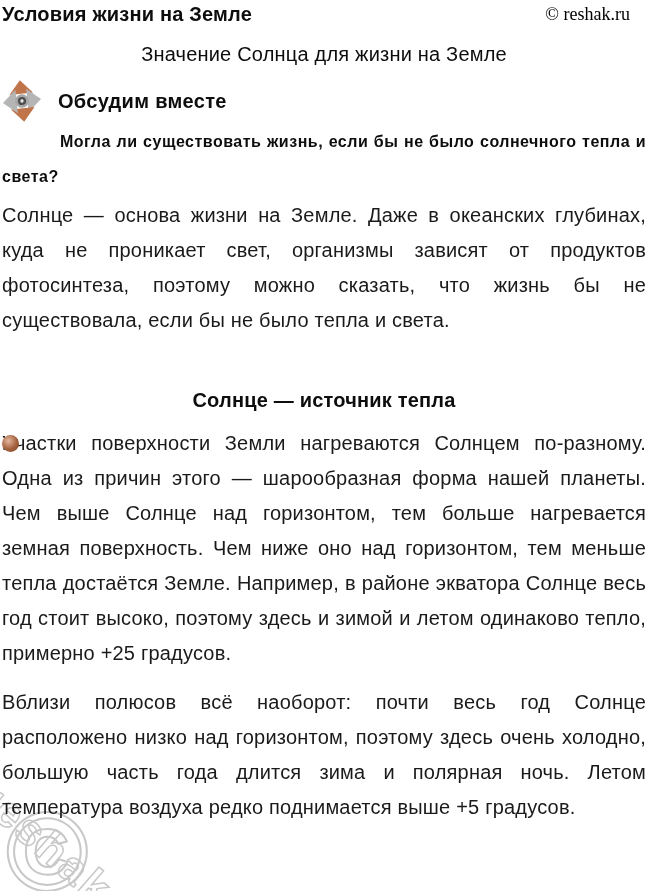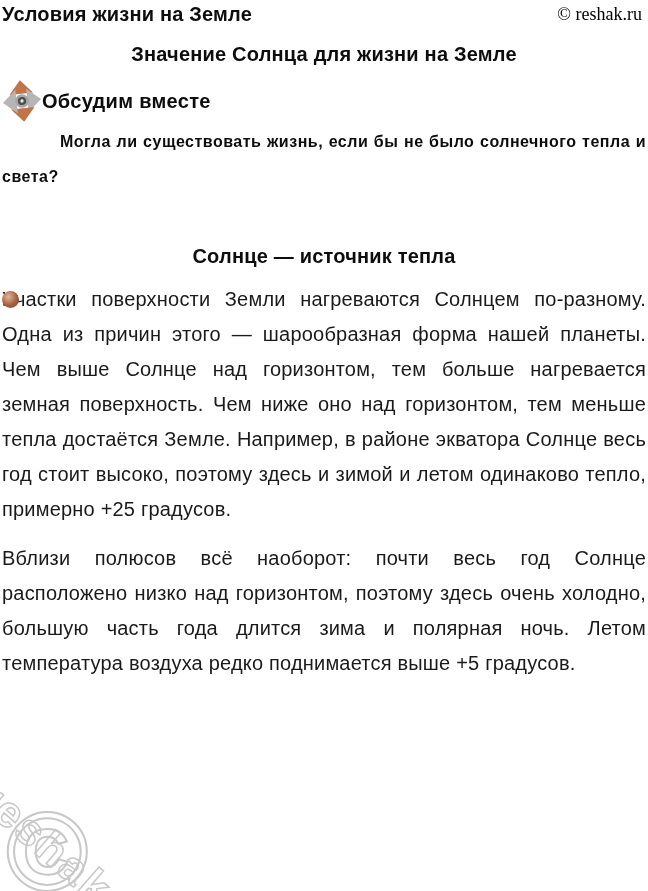--- a/index.html
+++ b/index.html
@@ -21,42 +21,43 @@
     font-size: 20px;
     line-height: 24px;
     font-weight: bold;
     text-align: left;
     color: #0d0d0d;
     letter-spacing: 0.2px;
   }
   .copyright {
     position: absolute;
     top: 2px;
-    right: 4px;
+    right: 16px;
     font-family: "Liberation Serif", serif;
     font-size: 18px;
     color: #000000;
     z-index: 2;
     margin-left: 40px;
   }
   .subtitle {
     margin: 16px 0 0 0;
     font-size: 20px;
     line-height: 24px;
-    font-weight: bold;
+    font-weight: normal;
     text-align: center;
     color: #0d0d0d;
     letter-spacing: 0.2px;
   }
 
   .discuss-row {
     margin-top: 12px;
     height: 46px;
     display: flex;
     align-items: center;
+    gap: 16px;
   }
   .pinwheel { width: 40px; height: 46px; flex: 0 0 auto; }
   .discuss-label {
     font-size: 20px;
     font-weight: bold;
     color: #0d0d0d;
     letter-spacing: 0.3px;
   }
 
   .bold-q {
@@ -164,20 +165,21 @@
             <circle cx="22" cy="24" r="4.5" style="fill:var(--icon-hub-inner,#4e4e4e)"></circle>
             <circle cx="22" cy="24" r="1.8" fill="#e9e9e9"></circle>
           </g>
         </svg>
       </span>
       <span class="discuss-label">Обсудим вместе</span>
     </div>
 
     <p class="bold-q">Могла ли существовать жизнь, если бы не было солнечного тепла и света?</p>
 
+    <p class="body-p">Солнце — основа жизни на Земле. Даже в океанских глубинах, куда не проникает свет, организмы зависят от продуктов фотосинтеза, поэтому можно сказать, что жизнь бы не существовала, если бы не было тепла и света.</p>
 
     <h3 class="section-heading">Солнце — источник тепла</h3>
 
     <p class="task-p">
       <span class="task-bullet"></span>
     </p>
 
     <p class="body-p p2">Участки поверхности Земли нагреваются Солнцем по-разному. Одна из причин этого — шарообразная форма нашей планеты. Чем выше Солнце над горизонтом, тем больше нагревается земная поверхность. Чем ниже оно над горизонтом, тем меньше тепла достаётся Земле. Например, в районе экватора Солнце весь год стоит высоко, поэтому здесь и зимой и летом одинаково тепло, примерно +25 градусов.</p>
 
     <p class="body-p p3">Вблизи полюсов всё наоборот: почти весь год Солнце расположено низко над горизонтом, поэтому здесь очень холодно, большую часть года длится зима и полярная ночь. Летом температура воздуха редко поднимается выше +5 градусов.</p>

